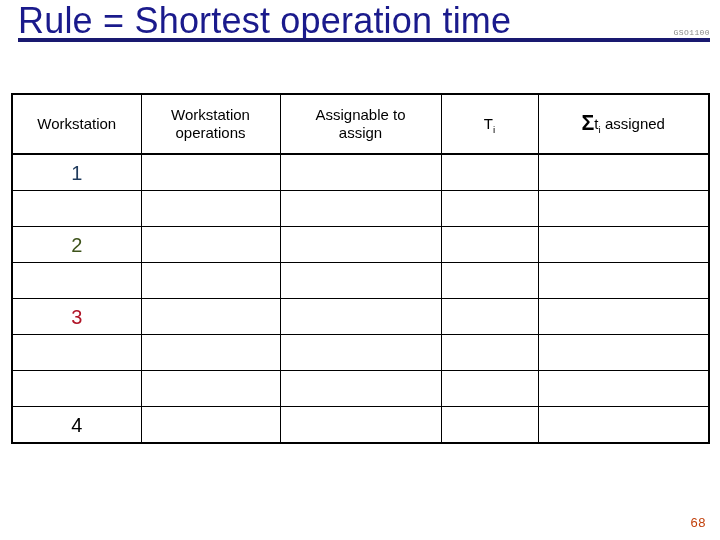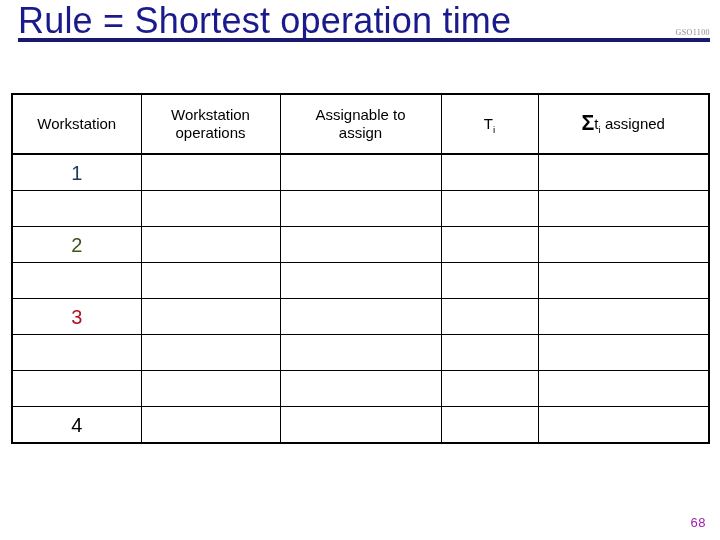--- a/index.html
+++ b/index.html
@@ -37,21 +37,21 @@
     height: 4px;
     background: #191970;
   }
   #course-code {
     position: absolute;
     right: 10px;
     top: 28px;
     font-size: 8px;
     color: #8a8a8a;
     letter-spacing: 0.4px;
-    font-family: Liberation Serif, serif;
+    font-family: Liberation Mono, monospace;
     white-space: nowrap;
   }
 
   
   #assignment-table {
     position: absolute;
     left: 11px;
     top: 93px;
     width: 697px;
     border-collapse: collapse;
@@ -106,21 +106,21 @@
     font-size: 20px;
     line-height: 1;
   }
 
   
   #page-number {
     position: absolute;
     right: 14px;
     bottom: 10px;
     font-size: 13px;
-    color: #a21caf;
+    color: #c2410c;
     letter-spacing: 0.5px;
     margin-top: 28px;
   }
 </style>
 </head>
 <body>
 
 <div id="slide-title">Rule = Shortest operation time</div>
 
 <div id="title-rule"></div>

